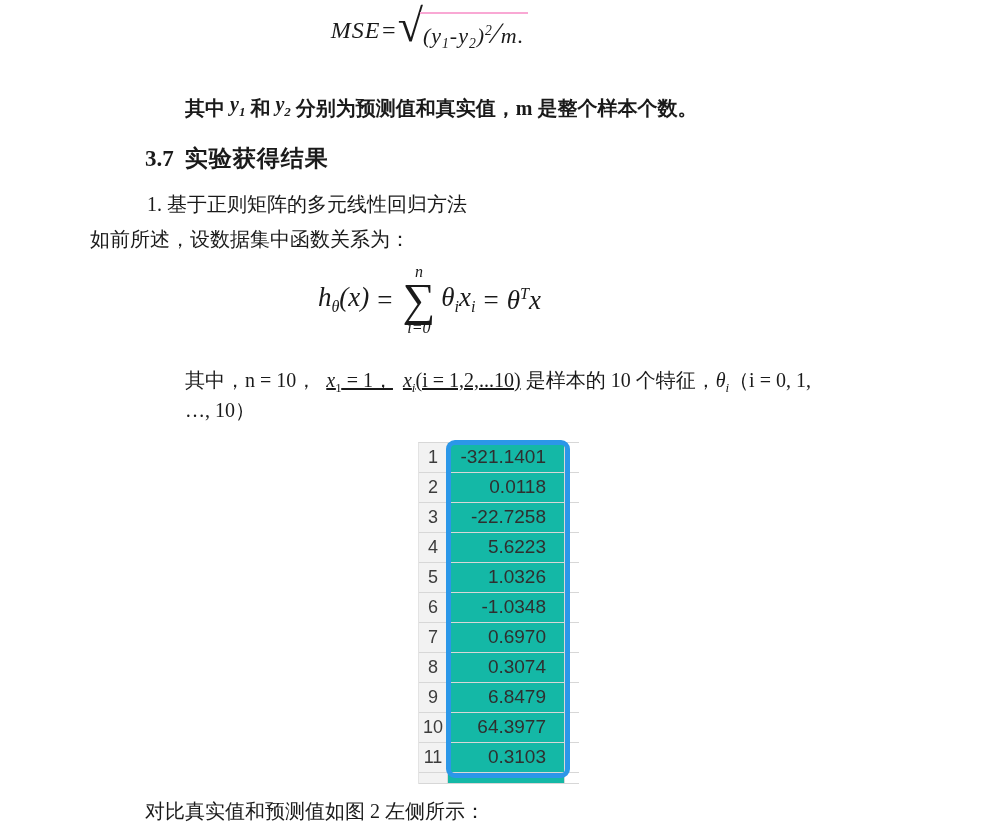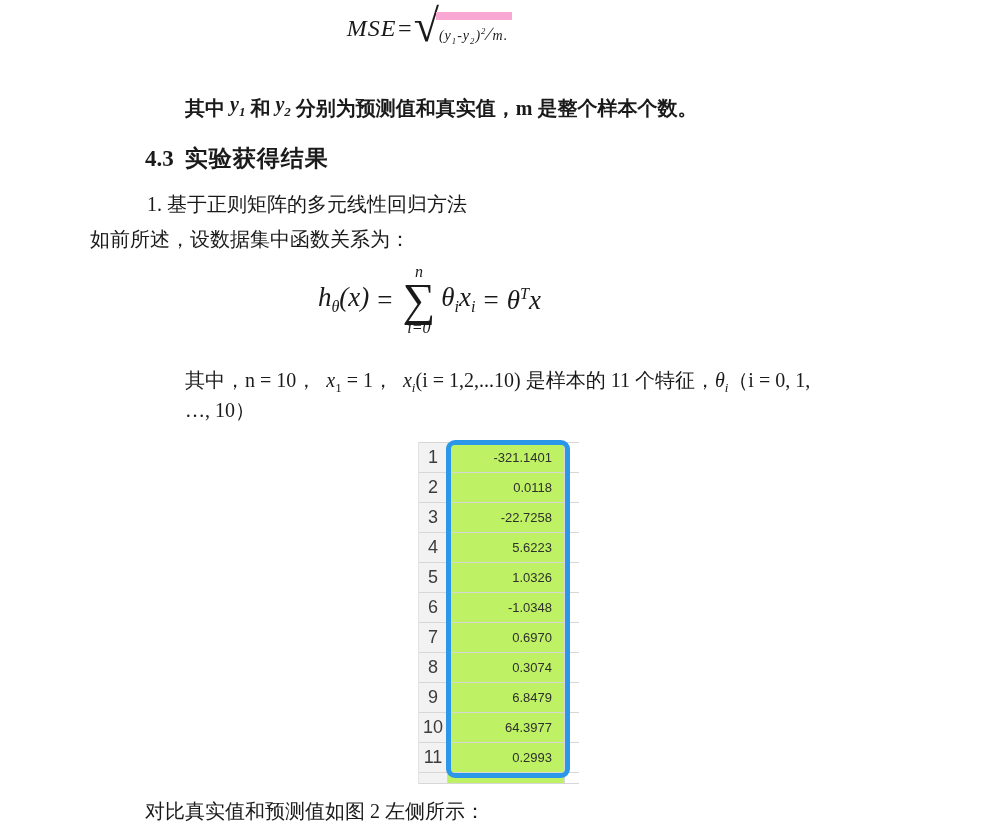--- a/index.html
+++ b/index.html
@@ -18,21 +18,21 @@
   .page{position:relative;width:859px;height:839px;background:#fff;}
 
   
   .formula-mse{
     padding-top:12px;text-align:center;
     font-size:24px;font-style:italic;height:67px;
     letter-spacing:1px;
   }
   .sqrt{display:inline-flex;align-items:flex-start;vertical-align:middle;}
   .radical{font-style:normal;font-size:46px;line-height:1;margin-top:-9px;margin-right:-4px;font-weight:400;}
-  .radicand{border-top:8px solid #f9a8d4;padding:3px 4px 0 3px;display:inline-block;font-size:14px;}
+  .radicand{border-top:2px solid #f9a8d4;padding:3px 4px 0 3px;display:inline-block;font-size:22px;}
   .radicand sub{font-size:0.62em;}
   .rsup{font-size:0.62em;vertical-align:super;}
   .rslash{font-size:1.35em;font-style:italic;padding:0 1px;}
 
   
   .para{font-size:20px;line-height:1.38;}
   .p-mse-explain{margin:28px 60px 0 185px;font-weight:bold;}
   .yraise{display:inline-block;transform:translateY(-4px);font-style:italic;}
   .yraise sub{font-size:0.65em;}
 
@@ -56,42 +56,42 @@
   .eqsign{padding:0 4px;}
   .sum{display:inline-flex;flex-direction:column;align-items:center;line-height:1;margin:0 2px;}
   .sum-top{font-size:16px;font-style:italic;margin-bottom:-2px;}
   .sigma{font-size:46px;line-height:0.95;}
   .sum-bottom{font-size:16px;font-style:italic;margin-top:-1px;}
 
   
   .p-n10-l1{margin:27px 40px 0 185px;font-size:20px;}
   .p-n10-l1 i, .p-n10-l2 i{font-style:italic;}
   .p-n10-l1 sub, .p-n10-l2 sub{font-size:0.65em;}
-  .gap{margin-left:10px;}
+  .gap{margin-left:10px;text-decoration:underline;}
   .p-n10-l2{margin:20px 60px 0 145px;font-size:20px;}
 
   
   .mtable{
     position:relative;margin:17px 0 0 418px;width:161px;
     font-family:"Liberation Sans","DejaVu Sans",sans-serif;
     border-top:1px solid var(--grid-line);
     border-left:1px solid #e3e3e3;
   }
   .mrow{display:flex;height:30px;border-bottom:1px solid var(--grid-line);}
   .midx{
     width:29px;background:var(--row-header-bg);
     border-right:1px solid var(--grid-line);
     display:flex;align-items:center;justify-content:center;
     font-size:18px;color:#3c3c3c;
   }
   .mval{
-    width:117px;background:#bef264;
+    width:117px;background:#14b8a6;
     border-right:1px solid var(--grid-line);
     display:flex;align-items:center;justify-content:flex-end;
-    padding-right:12px;font-size:13px;color:#2f2f2f;
+    padding-right:18px;font-size:19px;color:#2f2f2f;
   }
   .mghost{width:14px;background:#fff;}
   .mrow.partial{height:11px;border-bottom:1px solid var(--grid-line);}
   .mrow.partial .midx{font-size:0;}
   .msel{
     position:absolute;left:27px;top:-3px;width:124px;height:338px;
     border:5px solid var(--selection-blue);border-radius:9px;
     pointer-events:none;
   }
 
@@ -105,42 +105,42 @@
   <div class="formula-mse">
     <span>MSE</span><span>=</span><span class="sqrt">
         <span class="radical">√</span>
         <span class="radicand"><span>(</span><span>y</span><sub>1</sub><span>-</span><span>y</span><sub>2</sub><span>)</span><span class="rsup">2</span><span class="rslash">∕</span><span>m.</span></span>
       </span>
   </div>
 
   <p class="para p-mse-explain"><span>其中 </span><span class="yraise"><span>y</span><sub>1</sub></span><span> 和 </span><span class="yraise"><span>y</span><sub>2</sub></span><span> 分别为预测值和真实值，m 是整个样本个数。</span></p>
 
   <h2 class="heading">
-    <span class="hnum">4.3</span>
+    <span class="hnum">3.7</span>
     <span class="htitle">实验获得结果</span>
   </h2>
 
   <p class="para p-list"><span>1.</span><span> 基于正则矩阵的多元线性回归方法</span></p>
 
   <p class="para p-func">如前所述，设数据集中函数关系为：</p>
 
   <div class="formula-h">
     <span class="term"><i>h</i><sub><i>θ</i></sub><i>(x)</i></span>
     <span class="term eqsign">=</span>
     <span class="sum">
       <span class="sum-top">n</span>
       <span class="sigma">∑</span>
       <span class="sum-bottom">i=0</span>
     </span>
     <span class="term"><i>θ</i><sub><i>i</i></sub><i>x</i><sub><i>i</i></sub></span>
     <span class="term eqsign">=</span>
     <span class="term"><i>θ</i><sup><i>T</i></sup><i>x</i></span>
   </div>
 
-  <p class="para p-n10-l1"><span>其中，n = 10，</span><span class="gap"><i>x</i><sub>1</sub><span> = 1，</span></span><span class="gap"><i>x</i><sub><i>i</i></sub><span>(i = 1,2,...10)</span></span><span> 是样本的 11 个特征，</span><span><i>θ</i><sub><i>i</i></sub></span><span>（i = 0, 1, …, 10）</span></p>
+  <p class="para p-n10-l1"><span>其中，n = 10，</span><span class="gap"><i>x</i><sub>1</sub><span> = 1，</span></span><span class="gap"><i>x</i><sub><i>i</i></sub><span>(i = 1,2,...10)</span></span><span> 是样本的 10 个特征，</span><span><i>θ</i><sub><i>i</i></sub></span><span>（i = 0, 1, …, 10）</span></p>
 
 
   <div class="mtable">
     <div class="mrow">
         <div class="midx">1</div>
         <div class="mval">-321.1401</div>
         <div class="mghost"></div>
       </div>
     <div class="mrow">
         <div class="midx">2</div>
@@ -182,21 +182,21 @@
         <div class="mval">6.8479</div>
         <div class="mghost"></div>
       </div>
     <div class="mrow">
         <div class="midx">10</div>
         <div class="mval">64.3977</div>
         <div class="mghost"></div>
       </div>
     <div class="mrow">
         <div class="midx">11</div>
-        <div class="mval">0.2993</div>
+        <div class="mval">0.3103</div>
         <div class="mghost"></div>
       </div>
     <div class="mrow partial">
         <div class="midx"></div>
         <div class="mval"></div>
         <div class="mghost"></div>
       </div>
     <div class="msel"></div>
   </div>
 

